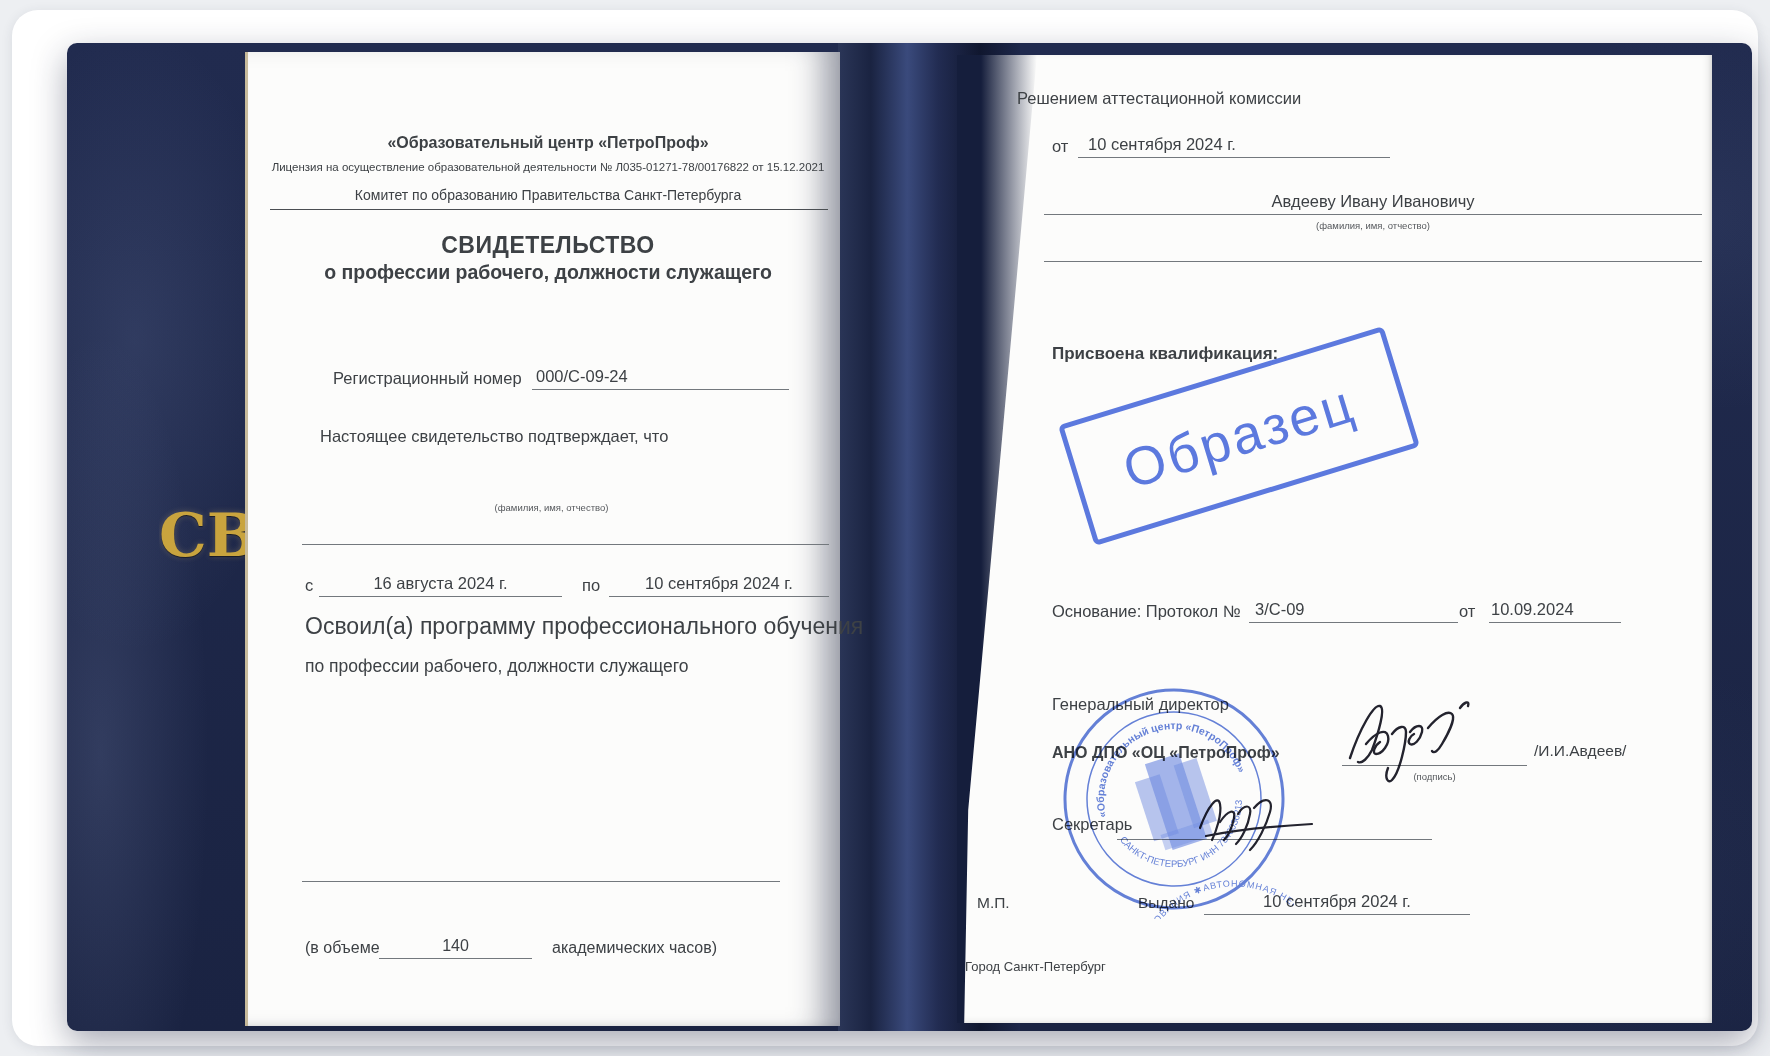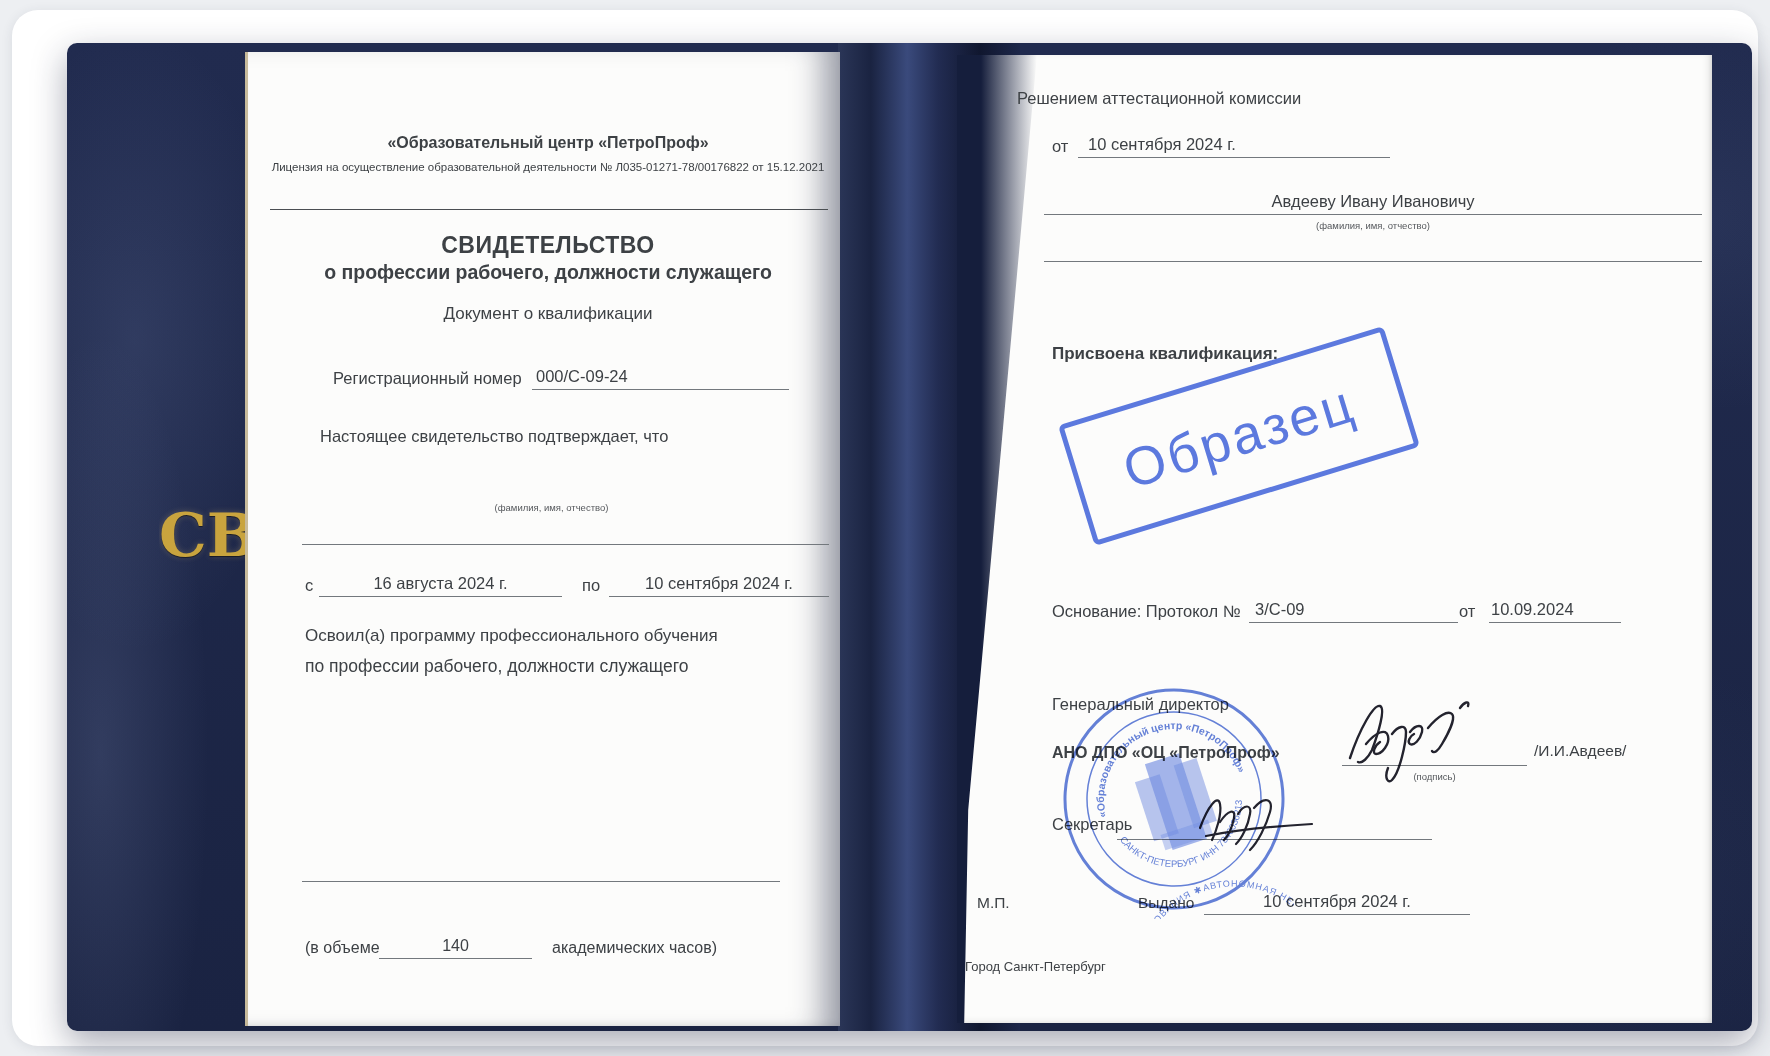--- a/index.html
+++ b/index.html
@@ -47,41 +47,41 @@
   <div class="book"></div>
   <div class="gutter"></div>
 
   <div class="gold">СВИ</div>
 
   <div class="page page-left"></div>
   <div class="page-edge"></div>
 
   <div class="t b ctr" style="left:258px;top:124px;width:556px;font-size:16px;">«Образовательный центр «ПетроПроф»</div>
   <div class="t ctr" style="left:250px;top:151px;width:572px;font-size:11.5px;">Лицензия на осуществление образовательной деятельности № Л035-01271-78/00176822 от 15.12.2021</div>
+  <div class="t ctr" style="left:258px;top:177px;width:556px;font-size:14px;">Комитет по образованию Правительства Санкт-Петербурга</div>
   <div class="ul" style="left:258px;top:199px;width:558px;border-bottom-color:#4a4e52;"></div>
 
   <div class="t b ctr" style="left:258px;top:222px;width:556px;font-size:23px;letter-spacing:.5px;">СВИДЕТЕЛЬСТВО</div>
   <div class="t b ctr" style="left:258px;top:251px;width:556px;font-size:19.5px;">о профессии рабочего, должности служащего</div>
-  <div class="t ctr" style="left:258px;top:294px;width:556px;font-size:17px;">Документ о квалификации</div>
 
   <div class="t" style="left:310px;top:359px;margin-left:11px;">Регистрационный номер</div>
   <div class="fld" style="left:520px;top:357px;width:253px;padding-left:4px;">000/С-09-24</div>
 
   <div class="t" style="left:308px;top:417px;">Настоящее свидетельство подтверждает, что</div>
 
   <div class="t hint ctr" style="left:262px;top:492px;width:555px;">(фамилия, имя, отчество)</div>
 
   <div class="ul" style="left:290px;top:534px;width:527px;"></div>
 
   <div class="t" style="left:293px;top:566px;">с</div>
   <div class="fld ctr" style="left:307px;top:564px;width:243px;">16 августа 2024 г.</div>
   <div class="t" style="left:570px;top:566px;">по</div>
   <div class="fld ctr" style="left:597px;top:564px;width:220px;">10 сентября 2024 г.</div>
 
-  <div class="t" style="left:293px;top:616px;font-size:17px;">Освоил(а) программу профессионального обучения</div>
+  <div class="t" style="left:293px;top:603px;font-size:23px;">Освоил(а) программу профессионального обучения</div>
   <div class="t" style="left:293px;top:646px;font-size:17.5px;">по профессии рабочего, должности служащего</div>
 
   <div class="ul" style="left:290px;top:871px;width:478px;"></div>
 
   <div class="t" style="left:293px;top:929px;font-size:16px;">(в объеме</div>
   <div class="fld ctr" style="left:367px;top:927px;width:153px;font-size:16px;">140</div>
   <div class="t" style="left:540px;top:929px;font-size:16px;">академических часов)</div>
 
   <div class="page page-right"></div>
   <div class="rp-fold"></div>

